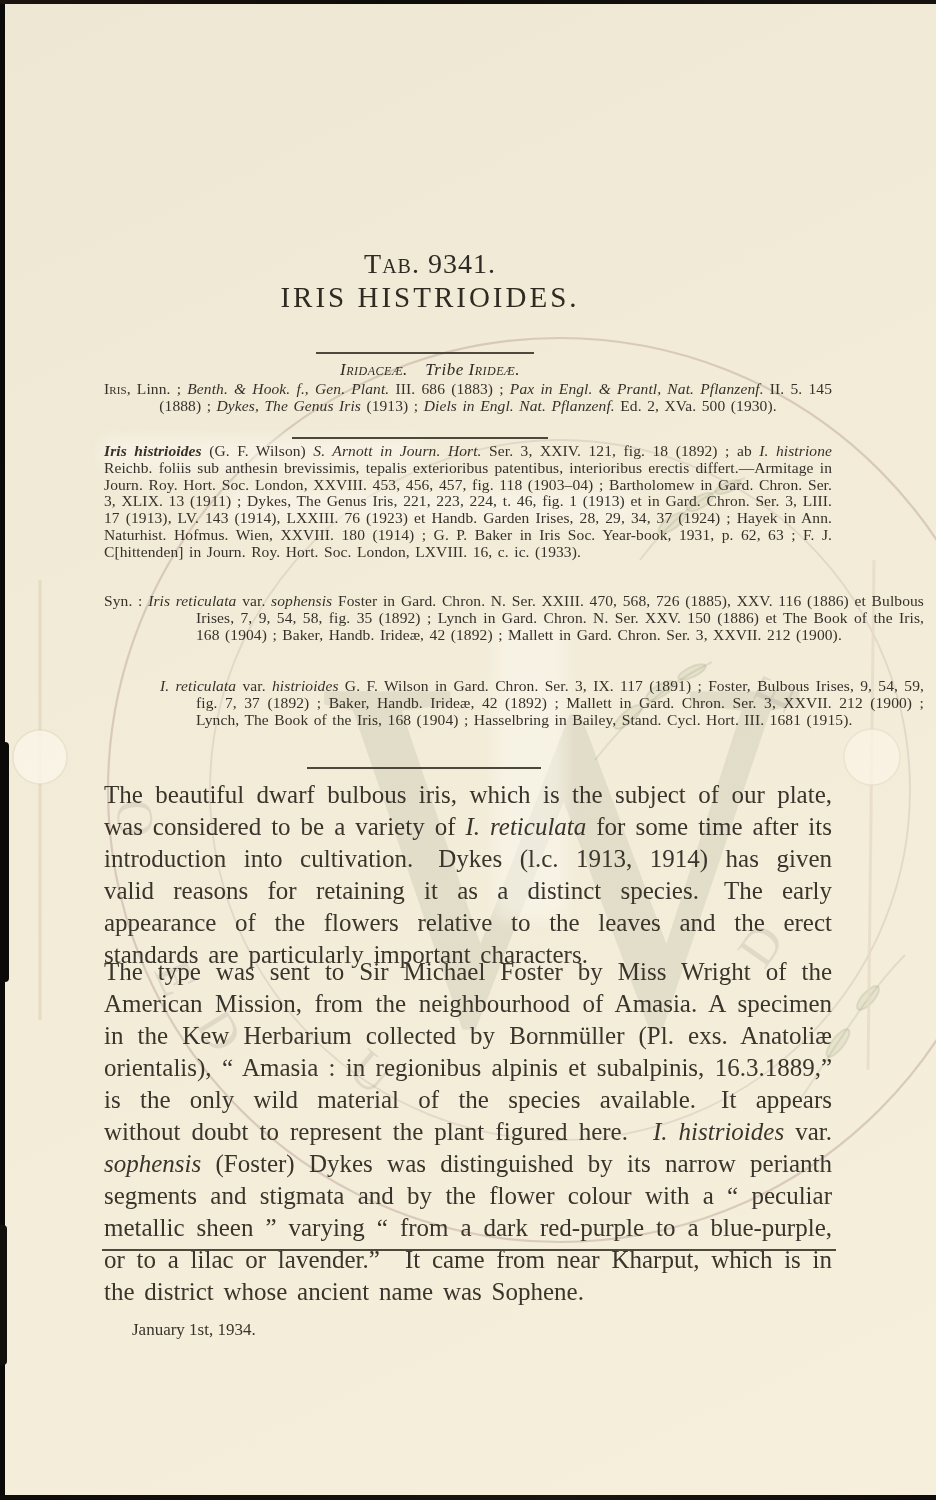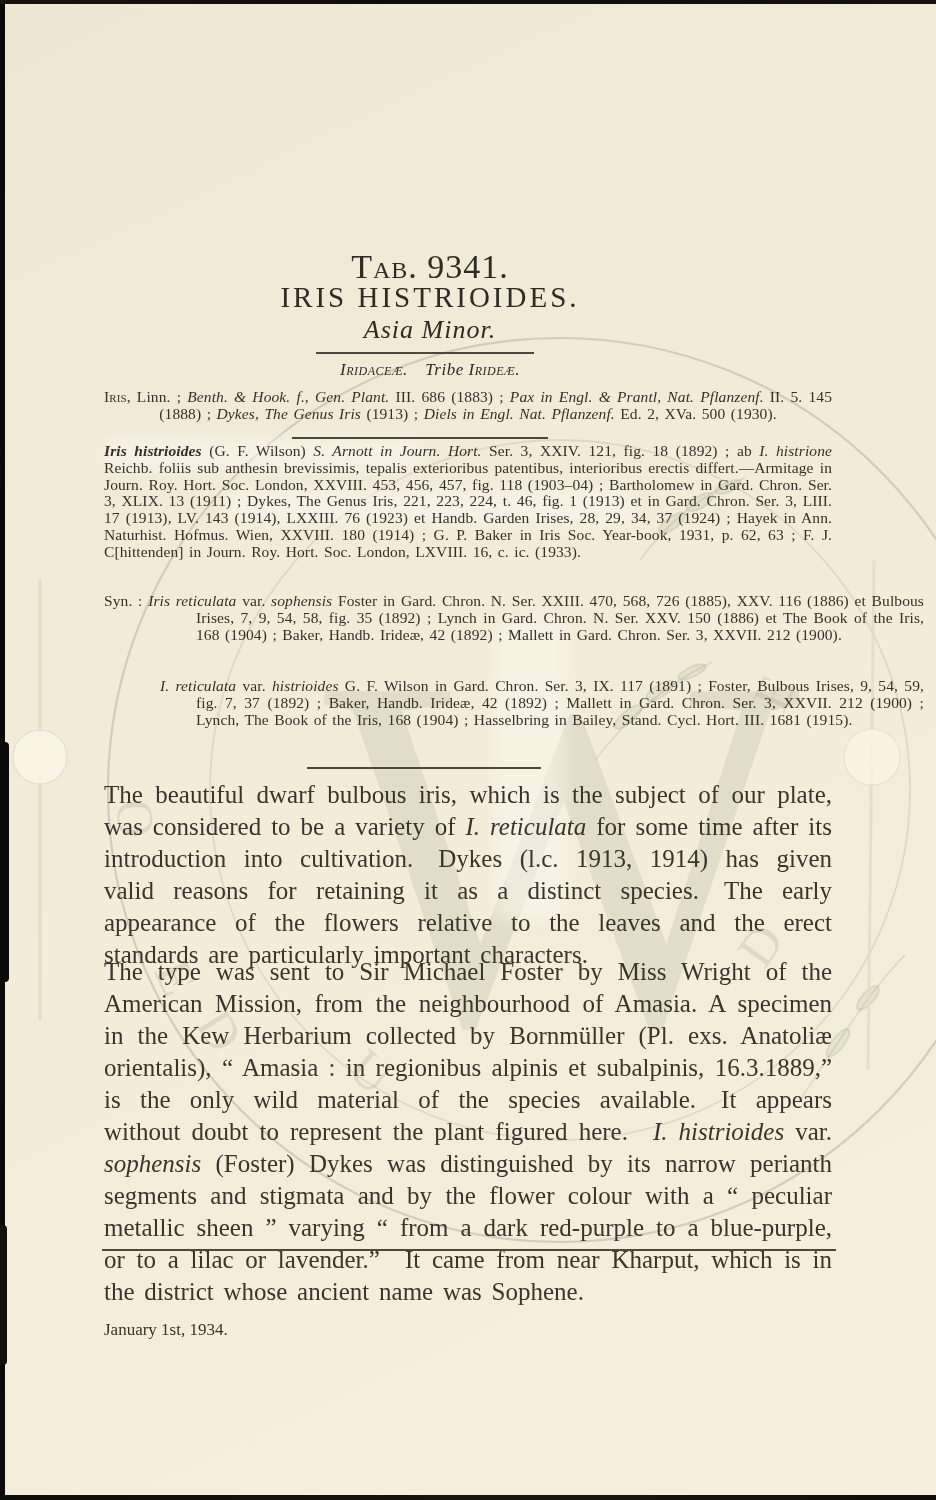--- a/index.html
+++ b/index.html
@@ -20,35 +20,35 @@
   .edge-left-nub2{position:absolute;left:0;top:1225px;width:7px;height:140px;background:#12100c;border-radius:0 4px 4px 0;}
   .edge-top{position:absolute;left:0;top:0;width:936px;height:4px;background:linear-gradient(90deg,#1d120d,#0e0c09 40%,#151210);}
   .edge-bottom{position:absolute;left:0;bottom:0;width:936px;height:5px;background:linear-gradient(90deg,#0f0d0a,#191510 60%,#0f0d0b);}
 
   
   .light-patch{position:absolute;background:rgba(252,250,240,.5);filter:blur(7px);border-radius:8px;}
 
   .wm{position:absolute;left:0;top:0;pointer-events:none;}
 
   .head-block{position:absolute;left:64px;width:732px;text-align:center;color:#2f2b23;}
-  .plate-number{font-size:34px;letter-spacing:1px;text-align:center;}
+  .plate-number{font-size:28px;letter-spacing:1px;text-align:center;}
   .page-title{font-size:29px;letter-spacing:3px;text-align:center;}
   .distribution{font-size:26px;font-style:italic;letter-spacing:1px;}
   .family-line{font-size:17px;letter-spacing:.5px;}
 
   .rule{position:absolute;height:2px;background:#4e473c;}
 
   .col{position:absolute;left:104px;width:728px;}
   .smalltext{font-size:15.5px;line-height:16.8px;text-align:justify;word-spacing:1.5px;letter-spacing:.1px;color:#35312a;}
-  .citation{text-align:justify;text-align-last:center;margin-top:8px;}
+  .citation{text-align:justify;text-align-last:center;}
   .hang-syn1{padding-left:92px;text-indent:-92px;}
   .hang-syn2{padding-left:92px;text-indent:-36px;}
   .bodytext{font-size:25px;line-height:32px;text-align:justify;word-spacing:3.5px;color:#3a352c;}
   .caption{font-size:16px;line-height:21px;text-align:justify;word-spacing:1.5px;}
-  .date-line{font-size:17px;}
+  .date-line{font-size:17px;margin-left:28px;}
 </style>
 </head>
 <body>
 
 <div class="page">
 
   <svg class="wm" width="936" height="1500" viewBox="0 0 936 1500" aria-hidden="true">
 
     <text x="562" y="1022" text-anchor="middle" font-size="505" font-family="Liberation Serif, DejaVu Serif, serif" fill="rgba(118,127,92,0.13)">W</text>
 
@@ -85,21 +85,20 @@
       <circle cx="872" cy="757" r="28" fill="rgba(250,244,229,0.8)" stroke="rgba(224,212,188,0.45)" stroke-width="1.5"></circle>
     </g>
   </svg>
 
   <div class="light-patch" style="left:102px;top:438px;width:320px;height:32px;"></div>
   <div class="light-patch" style="left:225px;top:490px;width:410px;height:34px;"></div>
   <div class="light-patch" style="left:495px;top:620px;width:70px;height:300px;"></div>
 
   <div class="head-block plate-number" style="top:248px;"><span class="sc">Tab.</span> 9341.</div>
   <div class="head-block page-title" style="top:281px;">IRIS HISTRIOIDES.</div>
-  <div class="head-block distribution" style="top:315px;">Asia Minor.</div>
   <div class="rule" style="left:316px;top:352px;width:218px;"></div>
   <div class="head-block family-line" style="top:360px;font-style:italic;"><span class="sc">Iridaceæ.</span> Tribe <span class="sc">Irideæ.</span></div>
 
   <div class="col smalltext citation" style="top:381px;"><span class="sc">Iris</span>, Linn. ; <i>Benth. &amp; Hook. f., Gen. Plant.</i> III. 686 (1883) ; <i>Pax in Engl. &amp; Prantl, Nat. Pflanzenf.</i> II. 5. 145 (1888) ; <i>Dykes, The Genus Iris</i> (1913) ; <i>Diels in Engl. Nat. Pflanzenf.</i> Ed. 2, XVa. 500 (1930).</div>
   <div class="rule" style="left:292px;top:437px;width:256px;height:2px;"></div>
   <div class="col smalltext" style="top:443px;"><b>Iris histrioides</b> (G. F. Wilson) <i>S. Arnott in Journ. Hort.</i> Ser. 3, XXIV. 121, fig. 18 (1892) ; ab <i>I. histrione</i> Reichb. foliis sub anthesin brevissimis, tepalis exterioribus patentibus, interioribus erectis differt.—Armitage in Journ. Roy. Hort. Soc. London, XXVIII. 453, 456, 457, fig. 118 (1903–04) ; Bartholomew in Gard. Chron. Ser. 3, XLIX. 13 (1911) ; Dykes, The Genus Iris, 221, 223, 224, t. 46, fig. 1 (1913) et in Gard. Chron. Ser. 3, LIII. 17 (1913), LV. 143 (1914), LXXIII. 76 (1923) et Handb. Garden Irises, 28, 29, 34, 37 (1924) ; Hayek in Ann. Naturhist. Hofmus. Wien, XXVIII. 180 (1914) ; G. P. Baker in Iris Soc. Year-book, 1931, p. 62, 63 ; F. J. C[hittenden] in Journ. Roy. Hort. Soc. London, LXVIII. 16, c. ic. (1933).</div>
   <div class="col smalltext hang-syn1" style="top:593px;">Syn. : <i>Iris reticulata</i> var. <i>sophensis</i> Foster in Gard. Chron. N. Ser. XXIII. 470, 568, 726 (1885), XXV. 116 (1886) et Bulbous Irises, 7, 9, 54, 58, fig. 35 (1892) ; Lynch in Gard. Chron. N. Ser. XXV. 150 (1886) et The Book of the Iris, 168 (1904) ; Baker, Handb. Irideæ, 42 (1892) ; Mallett in Gard. Chron. Ser. 3, XXVII. 212 (1900).</div>
   <div class="col smalltext hang-syn2" style="top:678px;"><i>I. reticulata</i> var. <i>histrioides</i> G. F. Wilson in Gard. Chron. Ser. 3, IX. 117 (1891) ; Foster, Bulbous Irises, 9, 54, 59, fig. 7, 37 (1892) ; Baker, Handb. Irideæ, 42 (1892) ; Mallett in Gard. Chron. Ser. 3, XXVII. 212 (1900) ; Lynch, The Book of the Iris, 168 (1904) ; Hasselbring in Bailey, Stand. Cycl. Hort. III. 1681 (1915).</div>
   <div class="rule" style="left:307px;top:767px;width:234px;"></div>
 

